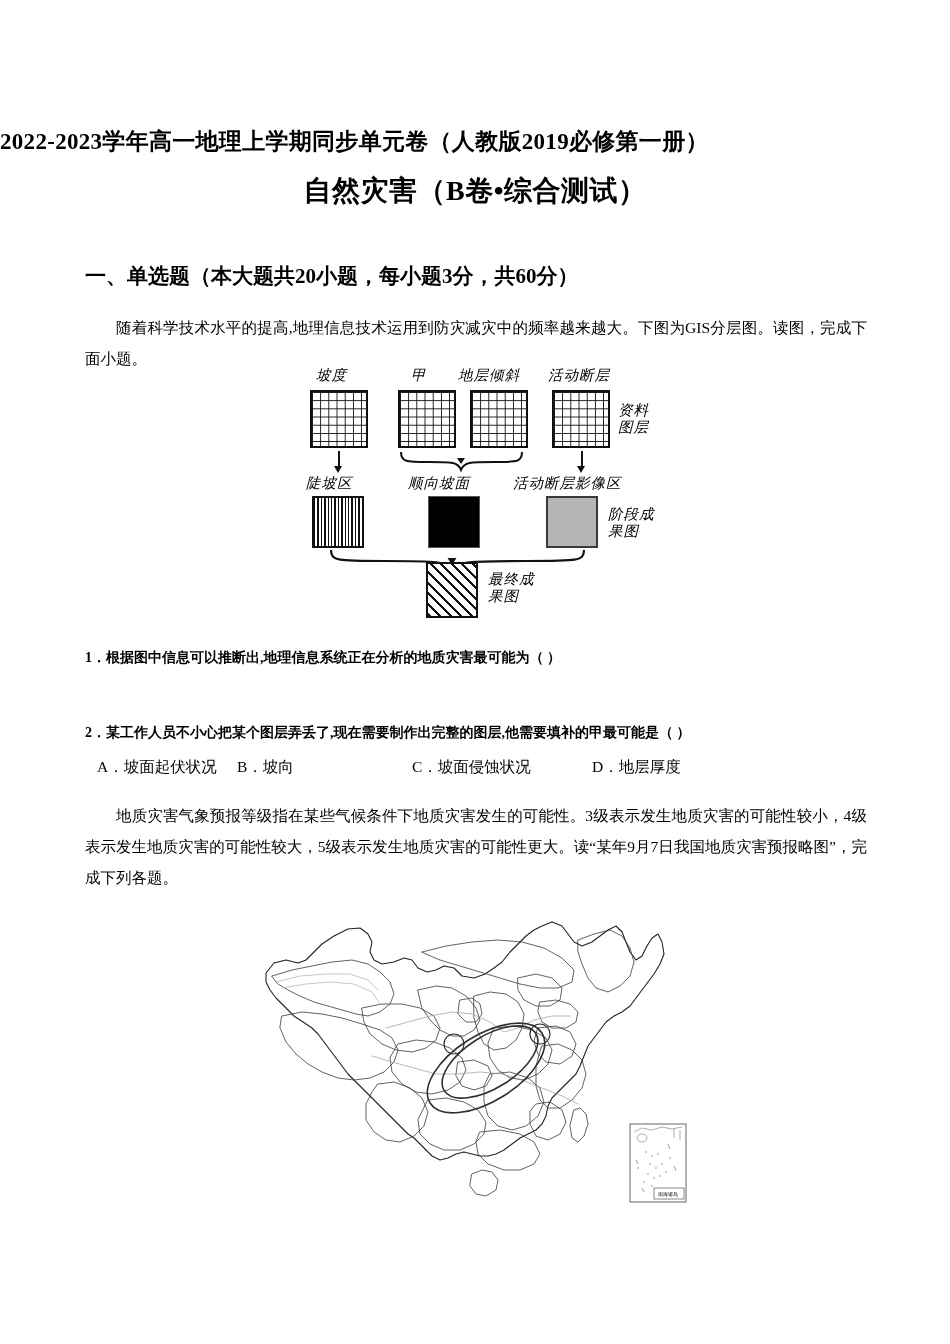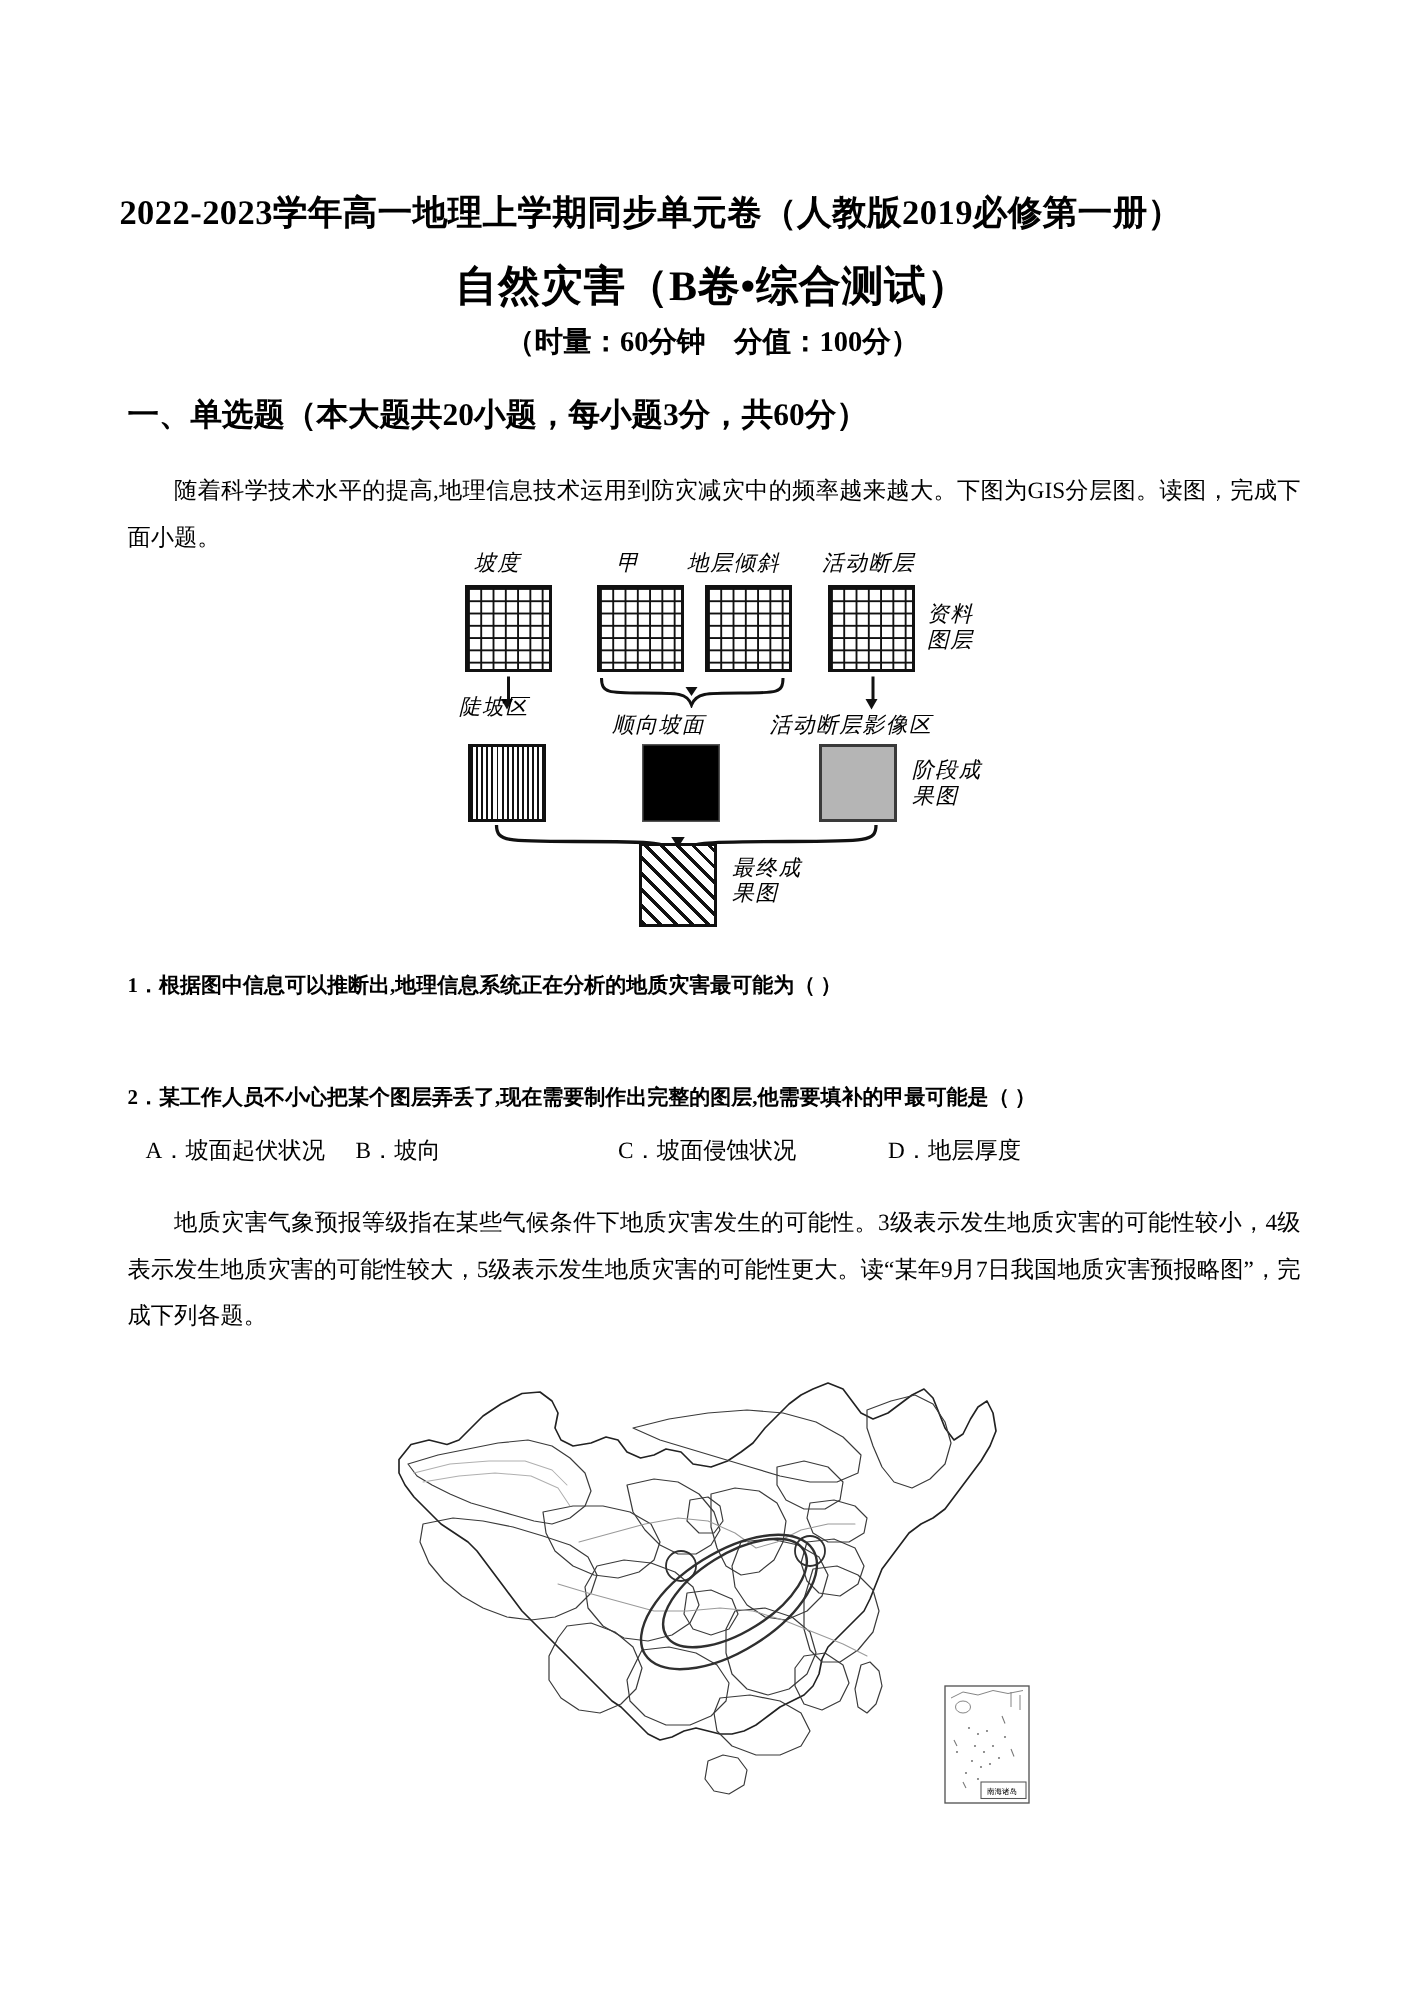--- a/index.html
+++ b/index.html
@@ -18,21 +18,21 @@
   .page {
     position: absolute;
     left: 0; top: 0;
     width: 950px;
     height: 1344px;
   }
   .doc-title {
     position: absolute;
     left: 0; top: 126px;
     width: 868px;
-    text-align: center;
+    text-align: left;
     font-size: 23px;
     font-weight: bold;
     letter-spacing: 0.3px;
     white-space: nowrap;
   }
   .doc-subtitle {
     position: absolute;
     left: 0; top: 172px;
     width: 950px;
     text-align: center;
@@ -191,21 +191,20 @@
     white-space: nowrap;
   }
 </style>
 </head>
 <body>
 
 <div class="page">
 
   <div class="doc-title">2022-2023学年高一地理上学期同步单元卷（人教版2019必修第一册）</div>
   <div class="doc-subtitle">自然灾害（B卷•综合测试）</div>
-  <div class="doc-meta">（时量：60分钟　分值：100分）</div>
 
   <div class="section-heading">一、单选题（本大题共20小题，每小题3分，共60分）</div>
 
   <div class="para p1">随着科学技术水平的提高,地理信息技术运用到防灾减灾中的频率越来越大。下图为GIS分层图。读图，完成下面小题。</div>
 
   <div class="gis-figure">
 
     <div class="gis-label" style="left:18px; top:0px;">坡度</div>
     <div class="gis-label" style="left:113px; top:0px;">甲</div>
     <div class="gis-label" style="left:160px; top:0px;">地层倾斜</div>
@@ -225,21 +224,21 @@
     <div class="arrow-head" style="left:36px; top:100px;"></div>
 
     <svg class="brace" style="left:100px; top:84px;" width="130" height="22" viewBox="0 0 130 22">
       <path d="M3,2 C3,12 8,12 30,12 C55,12 60,12 63,20 C66,12 72,12 96,12 C120,12 124,12 124,2" fill="none" stroke="#111" stroke-width="2"></path>
       <path d="M63,14 l-4,-6 l8,0 z" fill="#111"></path>
     </svg>
 
     <div class="arrow-v" style="left:283px; top:85px; height:17px;"></div>
     <div class="arrow-head" style="left:279px; top:100px;"></div>
 
-    <div class="gis-label" style="left:8px;   top:96px;">陡坡区</div>
+    <div class="gis-label" style="left:8px;   top:108px;">陡坡区</div>
     <div class="gis-label" style="left:110px; top:108px;">顺向坡面</div>
     <div class="gis-label" style="left:215px; top:108px;">活动断层影像区</div>
 
     <div class="box-vhatch" style="left:14px;  top:130px;"></div>
     <div class="box-solidblack" style="left:130px; top:130px;"></div>
     <div class="box-gray" style="left:248px; top:130px;"></div>
 
     <div class="gis-side-label" style="left:310px; top:140px;">
       <div>阶段成</div>
       <div>果图</div>

